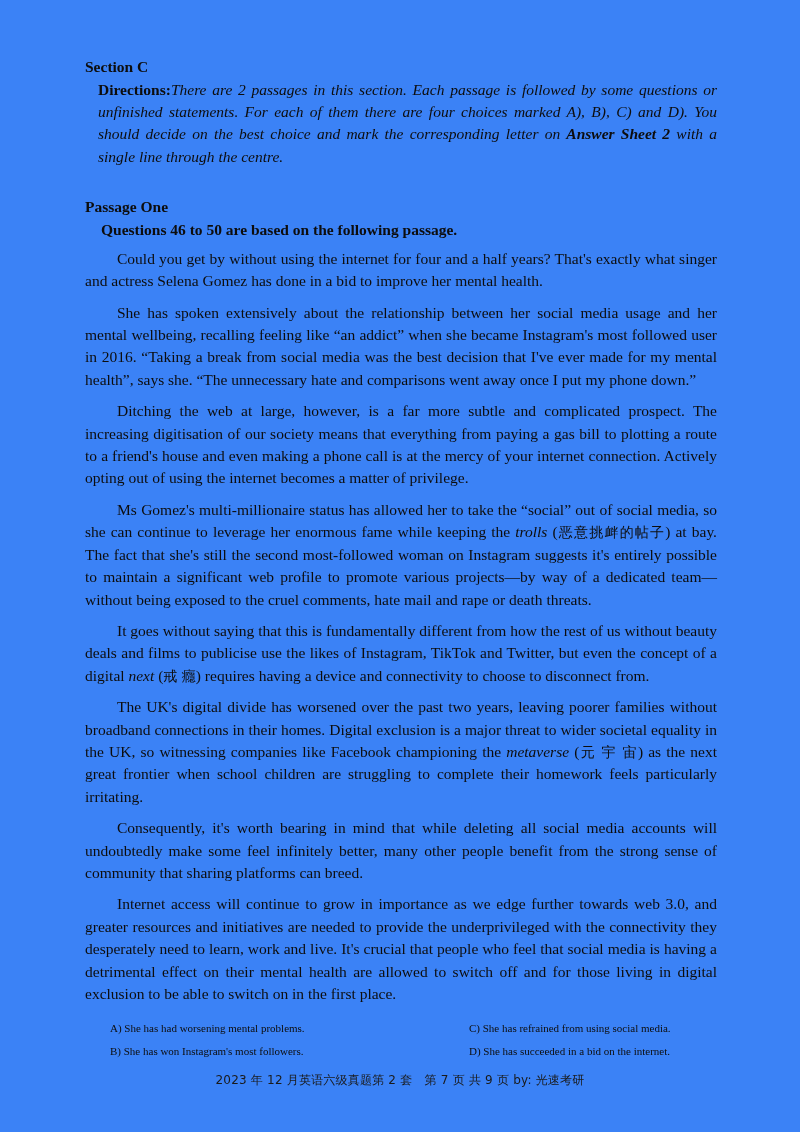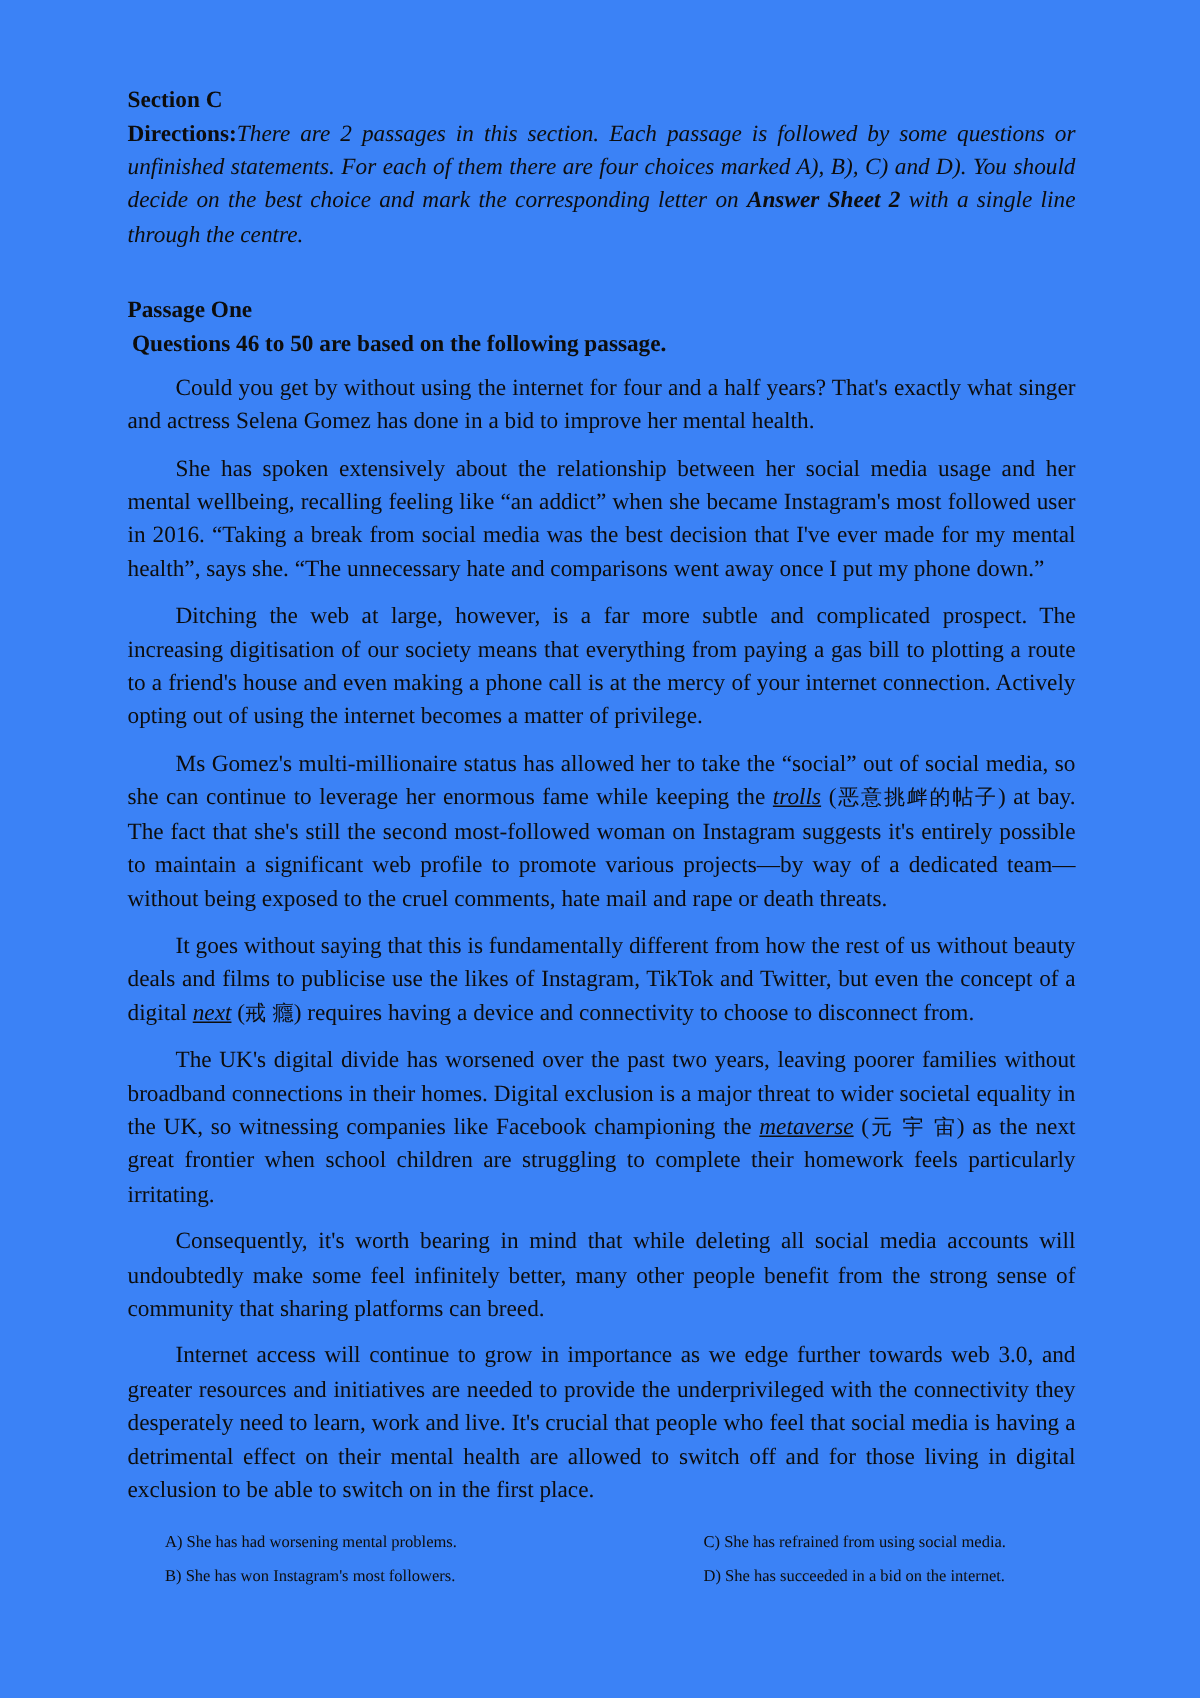--- a/index.html
+++ b/index.html
@@ -39,21 +39,21 @@
     font-size: 15.5px;
     line-height: 22px;
     margin: 0 0 1px 0;
   }
 
   .directions {
     font-size: 15.5px;
     line-height: 22.2px;
     text-align: justify;
     text-justify: inter-word;
-    margin: 0 0 0 0;
+    margin: 0 0 0 13px;
     font-style: italic;
   }
   .directions .lead {
     font-weight: bold;
     font-style: normal;
   }
   .directions .bi {
     font-weight: bold;
     font-style: italic;
   }
@@ -61,35 +61,35 @@
   .passage-head {
     font-weight: bold;
     font-size: 15.5px;
     line-height: 22px;
     margin: 28px 0 0 0;
   }
   .questions-head {
     font-weight: bold;
     font-size: 15.5px;
     line-height: 22px;
-    margin: 1px 0 0 3px;
+    margin: 1px 0 0 16px;
   }
 
   .para {
     font-size: 15.5px;
     line-height: 22.4px;
     text-align: justify;
     text-justify: inter-word;
     text-indent: 32px;
     margin: 9px 0 0 0;
     hyphens: none;
   }
   .para.first { margin-top: 7px; }
 
-  .para i { font-style: italic; text-decoration: underline; }
+  .para i { font-style: italic; }
   .cn {
     font-family: "DejaVu Sans", "Liberation Sans", sans-serif;
     font-size: 14px;
   }
 
   .qblock {
     margin-top: 12px;
   }
   .qstem {
     font-size: 15.5px;
@@ -166,13 +166,16 @@
         <span class="opt-col right">C) She has refrained from using social media.</span>
       </div>
       <div class="opt-row">
         <span class="opt-col">B) She has won Instagram's most followers.</span>
         <span class="opt-col right">D) She has succeeded in a bid on the internet.</span>
       </div>
     </div>
 
   </div>
 
+  <div class="footer">
+    <span class="cnf">2023 年 12 月英语六级真题第 2 套　第 7 页 共 9 页 by: 光速考研</span>
+  </div>
 </div>
 
 </body></html>

